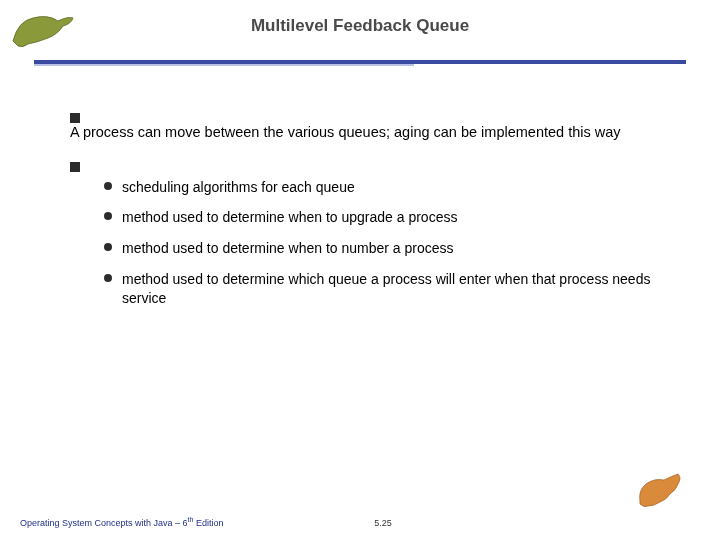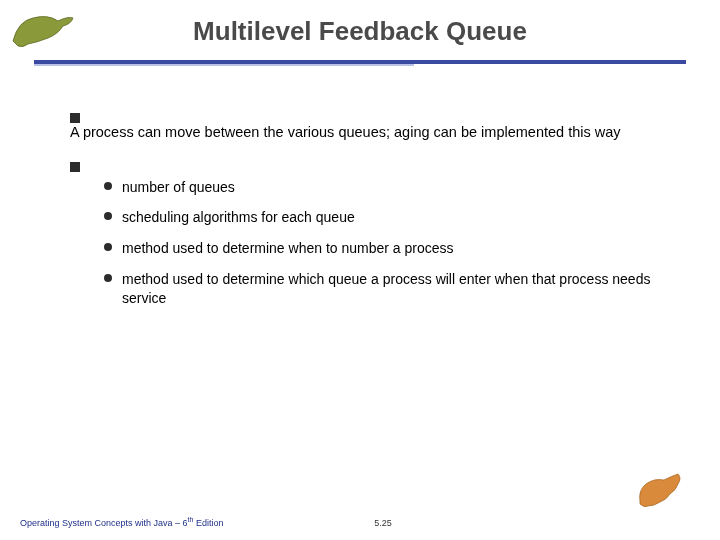--- a/index.html
+++ b/index.html
@@ -1,19 +1,19 @@
 <!DOCTYPE html>
 <html><head>
 <meta charset="utf-8">
 <style>
   * { margin: 0; padding: 0; box-sizing: border-box; }
   html, body { width: 720px; height: 540px; font-family: Arial, Helvetica, sans-serif; background: #fff; overflow: hidden; }
   .slide { position: relative; width: 720px; height: 540px; }
   .logo-tl { position: absolute; top: 6px; left: 8px; width: 70px; height: 44px; }
-  .title { position: absolute; top: 16px; left: 0; width: 720px; text-align: center; font-size: 26px; font-weight: bold; color: #4a4a4a; }
+  .title { position: absolute; top: 16px; left: 0; width: 720px; text-align: center; font-size: 17px; font-weight: bold; color: #4a4a4a; }
   .hr1 { position: absolute; top: 60px; left: 34px; width: 652px; height: 4px; background: #3a4aa0; }
   .hr2 { position: absolute; top: 64px; left: 34px; width: 380px; height: 2px; background: #b9c2e6; }
   .content { position: absolute; top: 110px; left: 70px; width: 600px; color: #000; }
   .b1 { margin-bottom: 16px; }
   .b1-row { display: flex; align-items: flex-start; flex-direction: column; }
   .sq { width: 10px; height: 10px; background: #2c2c2c; margin-right: 10px; margin-top: 3px; flex-shrink: 0; }
   .b1-text { font-size: 14.5px; line-height: 1.35; }
   .b2-list { margin-top: 6px; margin-left: 34px; }
   .b2 { display: flex; align-items: flex-start; margin-bottom: 12px; }
   .dot { width: 8px; height: 8px; border-radius: 50%; background: #2c2c2c; margin-right: 10px; margin-top: 4px; flex-shrink: 0; }
@@ -47,25 +47,25 @@
       </div>
     </div>
 
     <div class="b1">
       <div class="b1-row">
         <div class="sq"></div>
       </div>
       <div class="b2-list">
         <div class="b2">
           <div class="dot"></div>
-          <div class="b2-text">number of queues</div>
+          <div class="b2-text">scheduling algorithms for each queue</div>
         </div>
         <div class="b2">
           <div class="dot"></div>
-          <div class="b2-text">scheduling algorithms for each queue</div>
+          <div class="b2-text">method used to determine when to upgrade a process</div>
         </div>
         <div class="b2">
           <div class="dot"></div>
           <div class="b2-text">method used to determine when to number a process</div>
         </div>
         <div class="b2">
           <div class="dot"></div>
           <div class="b2-text">method used to determine which queue a process will enter when that process needs service</div>
         </div>
       </div>

